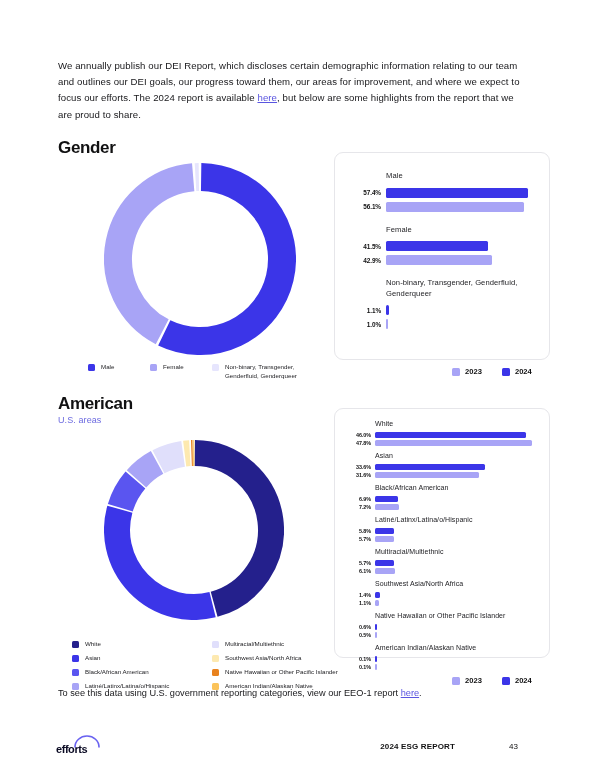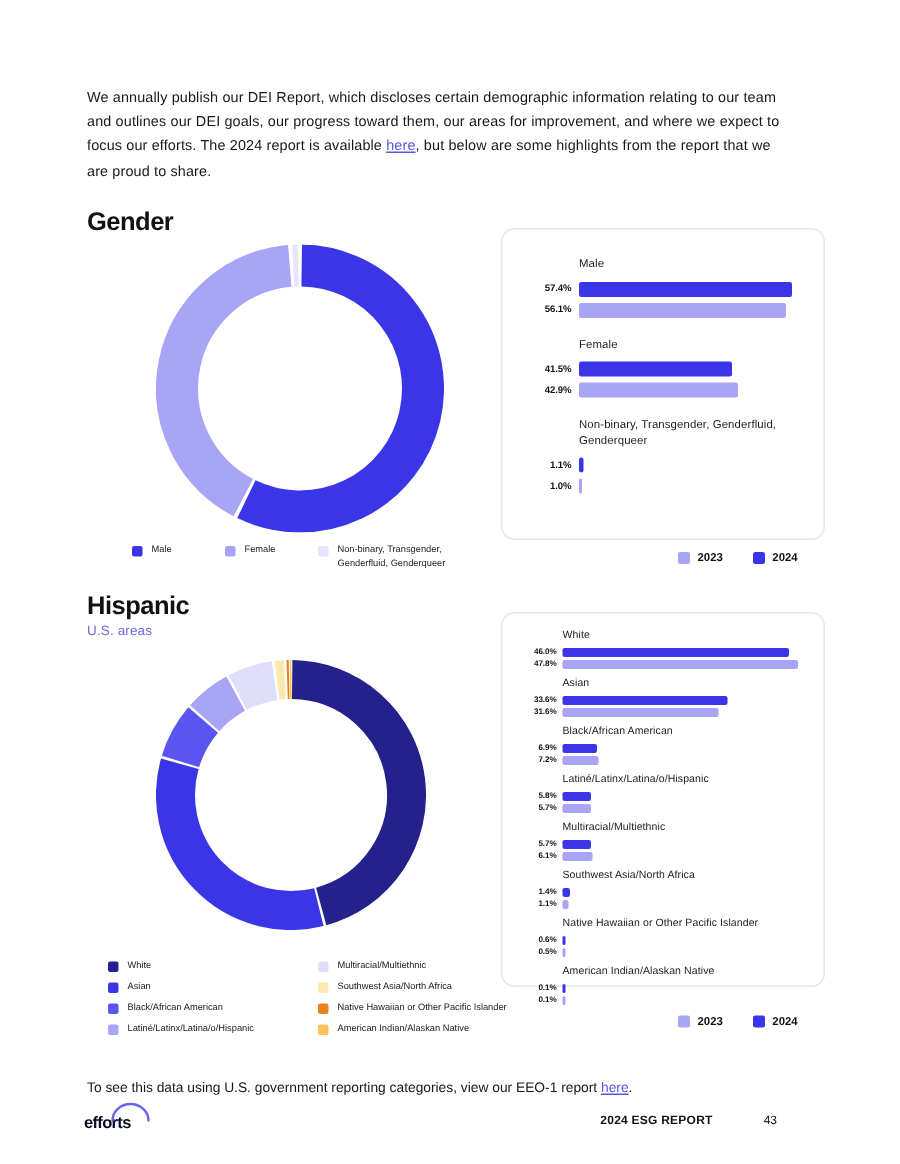--- a/index.html
+++ b/index.html
@@ -91,32 +91,32 @@
   
   .yr-legend {
     position: absolute; display: flex; align-items: center; gap: 6px;
     font-size: 7.6px; font-weight: 700; color: #111112;
   }
   .yr-item { display: flex; align-items: center; gap: 5px; }
   .yr-sw { width: 8px; height: 8px; border-radius: 1.5px; }
 
   
   .footnote {
-    position: absolute; left: 58px; top: 720px;
+    position: absolute; left: 58px; top: 688px;
     font-size: 9.2px; color: #18181b;
   }
   .footnote a { color: #5a55e0; text-decoration: underline; }
   .affirm { position: absolute; left: 56px; top: 739px; }
   .affirm-txt {
     font-size: 11px; font-weight: 700; letter-spacing: -0.04em; color: #0a0a23;
   }
   .affirm-arc { position: absolute; left: 18px; top: -4px; }
   .foot-right {
     position: absolute; right: 30px; top: 742px;
-    display: flex; align-items: center; gap: 34px;
+    display: flex; align-items: center; gap: 54px;
   }
   .foot-title { font-size: 8px; font-weight: 700; letter-spacing: .02em; color: #111112; }
   .foot-page { font-size: 8px; color: #111112; }
 </style>
 </head>
 <body>
 
 <div class="page">
 
   <p class="intro"><span>We annually publish our DEI Report, which discloses certain demographic information relating to our team and outlines our DEI goals, our progress toward them, our areas for improvement, and where we expect to focus our efforts. The 2024 report is available </span><a href="#">here</a><span>, but below are some highlights from the report that we are proud to share.</span></p>
@@ -208,21 +208,21 @@
     <div class="yr-item">
       <span class="yr-sw" style="background: rgb(168, 164, 246);"></span>
       <span>2023</span>
     </div>
     <div class="yr-item" style="margin-left:14px">
       <span class="yr-sw" style="background: rgb(59, 53, 232);"></span>
       <span>2024</span>
     </div>
   </div>
 
-  <h2 class="sec-head" style="top:394px">Hispanic</h2>
+  <h2 class="sec-head" style="top:394px">American</h2>
   <div class="sec-sub" style="top:415px">U.S. areas</div>
 
   <div class="donut-wrap" style="left:104px; top:440px">
     <svg class="donut" width="180" height="180" viewBox="0 0 180 180">
       <g id="eth-donut-segments">
           <path d="M 90.80632737695092 13.004221958855567 A 77 77 0 0 1 110.14373555006898 164.31843592332177" fill="none" stroke="#24208c" stroke-width="26"></path>
           <path d="M 108.58290980580396 164.723995230109 A 77 77 0 0 1 15.863188592480526 69.19775987241064" fill="none" stroke="#3b35e8" stroke-width="26"></path>
           <path d="M 16.315097267610838 67.64971791412133 A 77 77 0 0 1 31.439063393504902 40.00383310922663" fill="none" stroke="#5a55f0" stroke-width="26"></path>
           <path d="M 32.49894749421618 38.78839037164432 A 77 77 0 0 1 53.07944732208887 22.428757670458737" fill="none" stroke="#a8a4f6" stroke-width="26"></path>
           <path d="M 54.50264993831426 21.670371444020432 A 77 77 0 0 1 79.08082842248417 13.778141638629862" fill="none" stroke="#e0dffb" stroke-width="26"></path>

